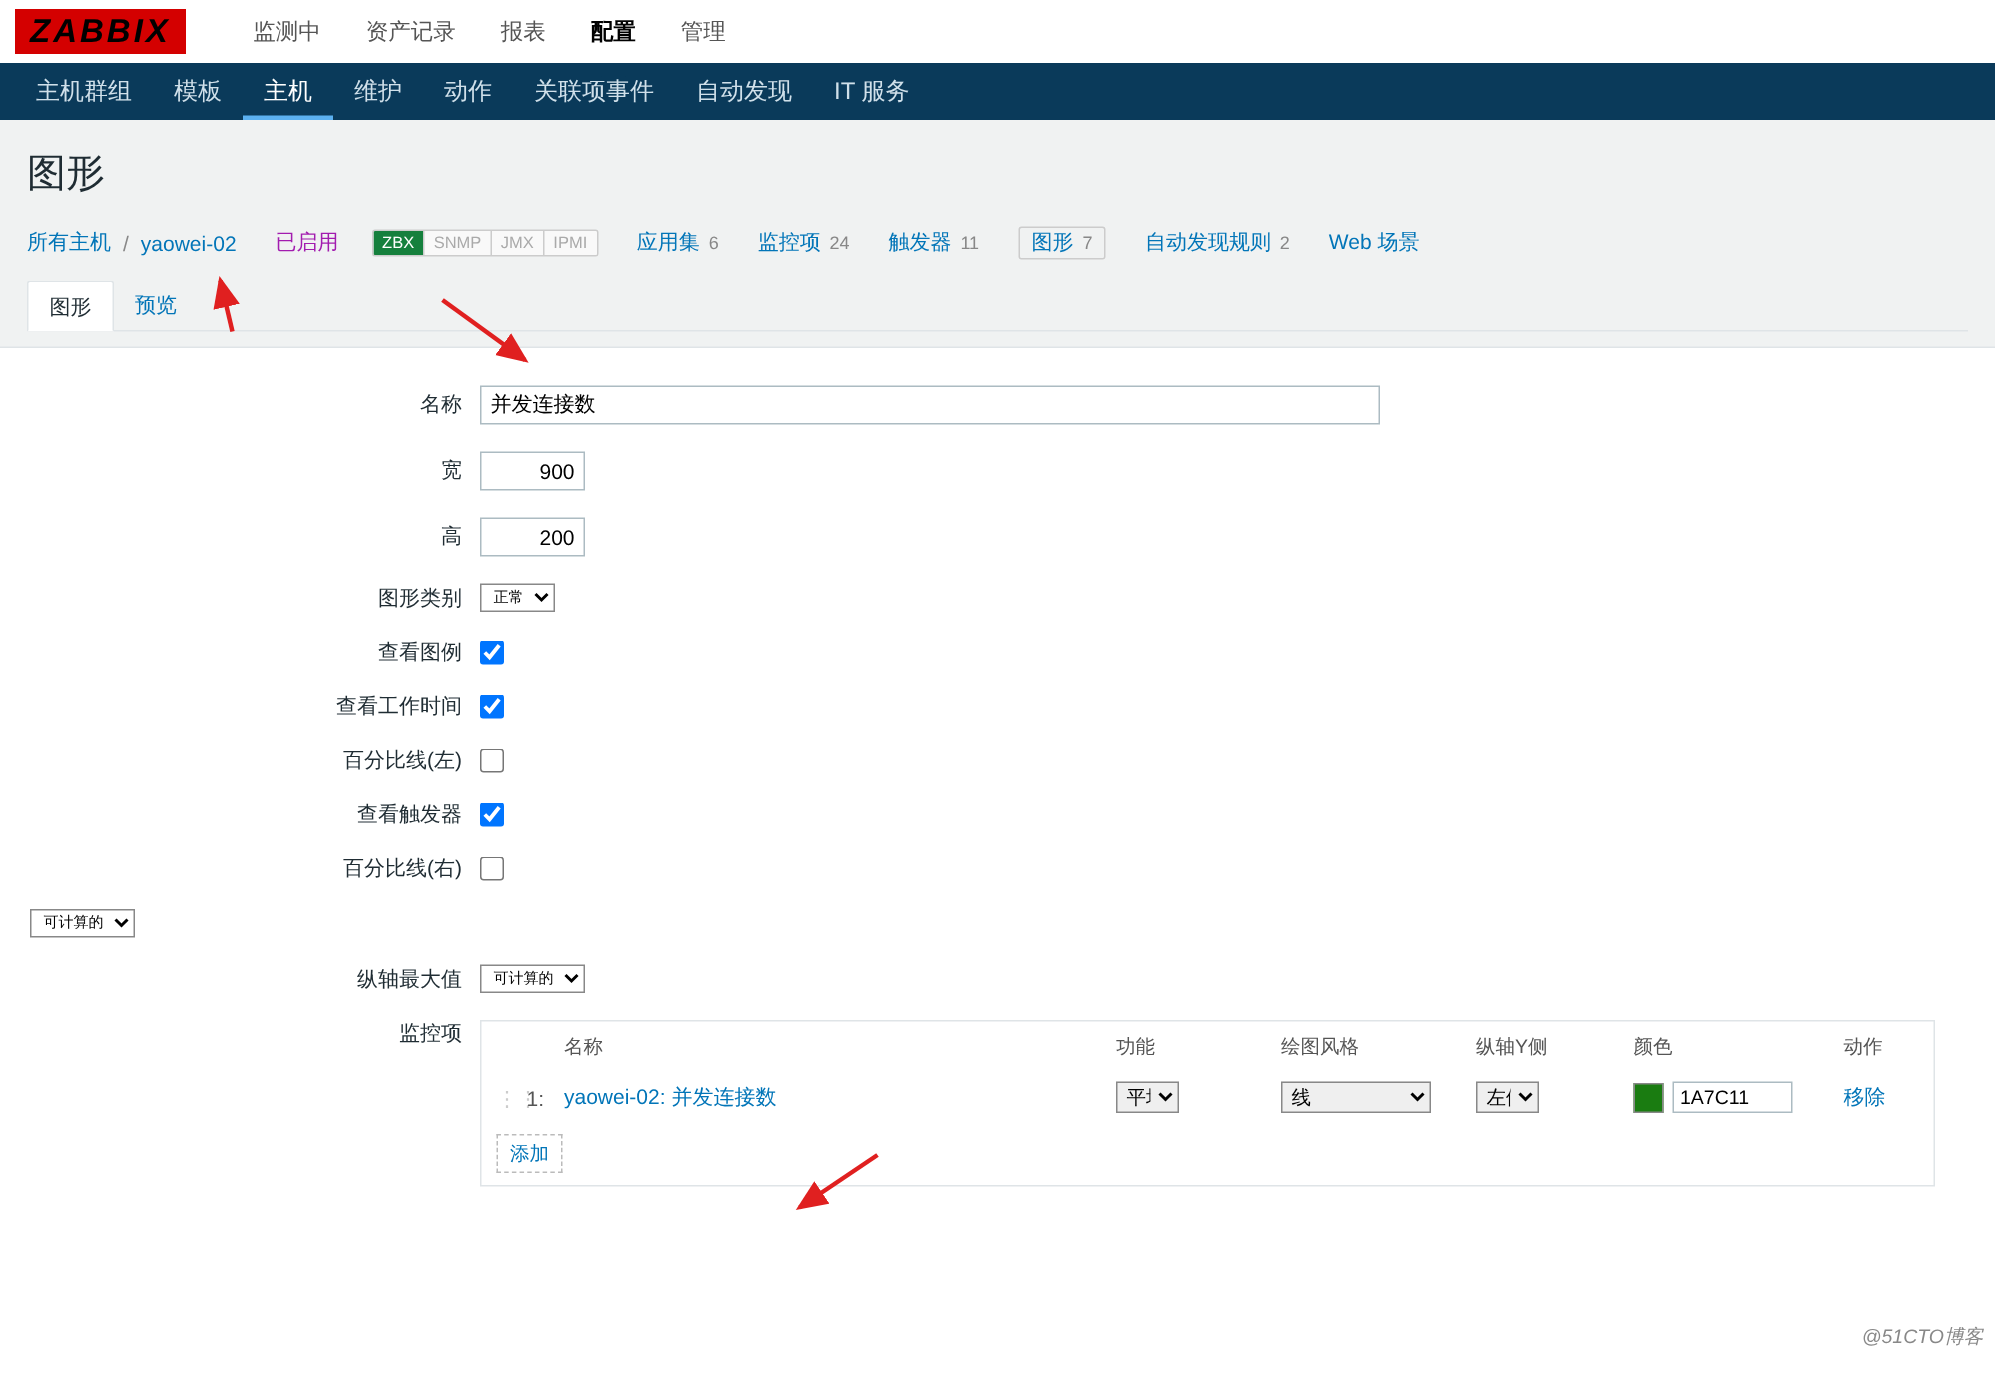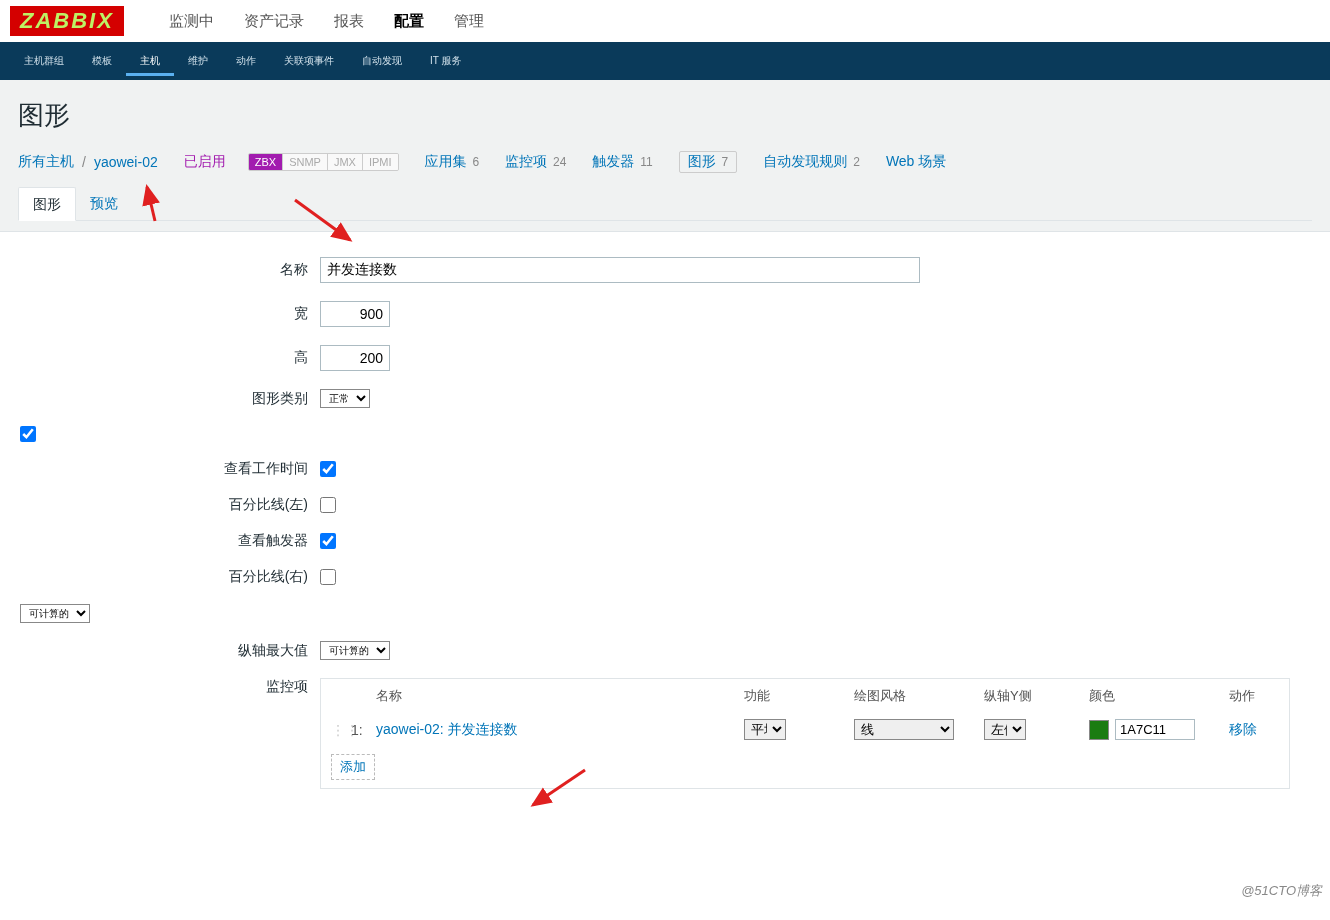--- a/index.html
+++ b/index.html
@@ -1,39 +1,39 @@
 <!DOCTYPE html>
 <html><head>
   <meta charset="utf-8">
   <style>
     * { box-sizing: border-box; margin: 0; padding: 0; }
     body { font-family: Arial, "Microsoft YaHei", sans-serif; font-size: 14px; color: #1f2c33; background: #fff; }
     
     .logo-bar { display: flex; align-items: center; padding: 0 10px; height: 42px; background: #fff; }
-    .logo { background: #d40000; color: #bef264; font-weight: bold; font-size: 22px; padding: 2px 10px; letter-spacing: 2px; font-style: italic; }
+    .logo { background: #d40000; color: #000000; font-weight: bold; font-size: 22px; padding: 2px 10px; letter-spacing: 2px; font-style: italic; }
     .top-nav { display: flex; margin-left: 30px; }
     .top-nav-item { padding: 10px 15px; color: #555; cursor: pointer; font-size: 15px; position: relative; }
     .top-nav-item.active { color: #000; font-weight: bold; }
     .top-nav-item.active::after { content: ""; position: absolute; bottom: -10px; left: 50%; transform: translateX(-50%); border: 8px solid transparent; border-bottom-color: #0a3a5a; }
     
     .sub-nav { background: #0a3a5a; display: flex; padding: 0 10px; height: 38px; align-items: center; }
-    .sub-nav-item { color: #d0e0ea; padding: 8px 14px; cursor: pointer; font-size: 10px; }
+    .sub-nav-item { color: #d0e0ea; padding: 8px 14px; cursor: pointer; font-size: 16px; }
     .sub-nav-item.active { color: #fff; border-bottom: 3px solid #5bb0f0; padding-bottom: 5px; }
     
     .page-header { background: #f0f2f2; padding: 18px 18px 10px 18px; border-bottom: 1px solid #dfe4e7; }
     .page-title { font-size: 26px; color: #1f2c33; font-weight: normal; }
     
     .breadcrumb-row { display: flex; align-items: center; gap: 8px; margin-top: 18px; font-size: 14px; flex-wrap: wrap; }
     .bc-link { color: #0275b8; cursor: pointer; }
     .bc-sep { color: #888; }
     .status-enabled { color: #a21caf; }
     .tag-group { display: inline-flex; border: 1px solid #ccc; border-radius: 2px; overflow: hidden; }
     .tag { padding: 2px 6px; font-size: 11px; color: #aaa; background: #f9f9f9; border-left: 1px solid #ccc; }
     .tag:first-child { border-left: none; }
-    .tag.on { background: #a21caf; color: #fff; }
+    .tag.on { background: #15803d; color: #fff; }
     .info-link { color: #0275b8; cursor: pointer; }
     .info-count { color: #888; font-size: 12px; margin-left: 2px; }
     .info-boxed { border: 1px solid #ccc; border-radius: 2px; padding: 1px 8px; }
     
     .tabs { display: flex; margin-top: 14px; border-bottom: 1px solid #dfe4e7; }
     .tab { padding: 8px 14px 6px 14px; cursor: pointer; }
     .tab.active { background: #fff; border: 1px solid #dfe4e7; border-bottom: 1px solid #fff; margin-bottom: -1px; border-radius: 2px 2px 0 0; }
     .tab.link { color: #0275b8; }
     
     .form-area { padding: 25px 20px; }
@@ -140,20 +140,21 @@
   </div>
   <div class="form-row">
     <div class="form-label">高</div>
     <input class="form-input-text w90" value="200" style="">
   </div>
   <div class="form-row">
     <div class="form-label">图形类别</div>
     <select class="form-select"><option>正常</option></select>
   </div>
   <div class="form-row">
+    <div class="form-label">查看图例</div>
     <input type="checkbox" class="form-chk" checked="" style="">
   </div>
   <div class="form-row">
     <div class="form-label">查看工作时间</div>
     <input type="checkbox" class="form-chk" checked="" style="">
   </div>
   <div class="form-row">
     <div class="form-label">百分比线(左)</div>
     <input type="checkbox" class="form-chk" style="">
   </div>

